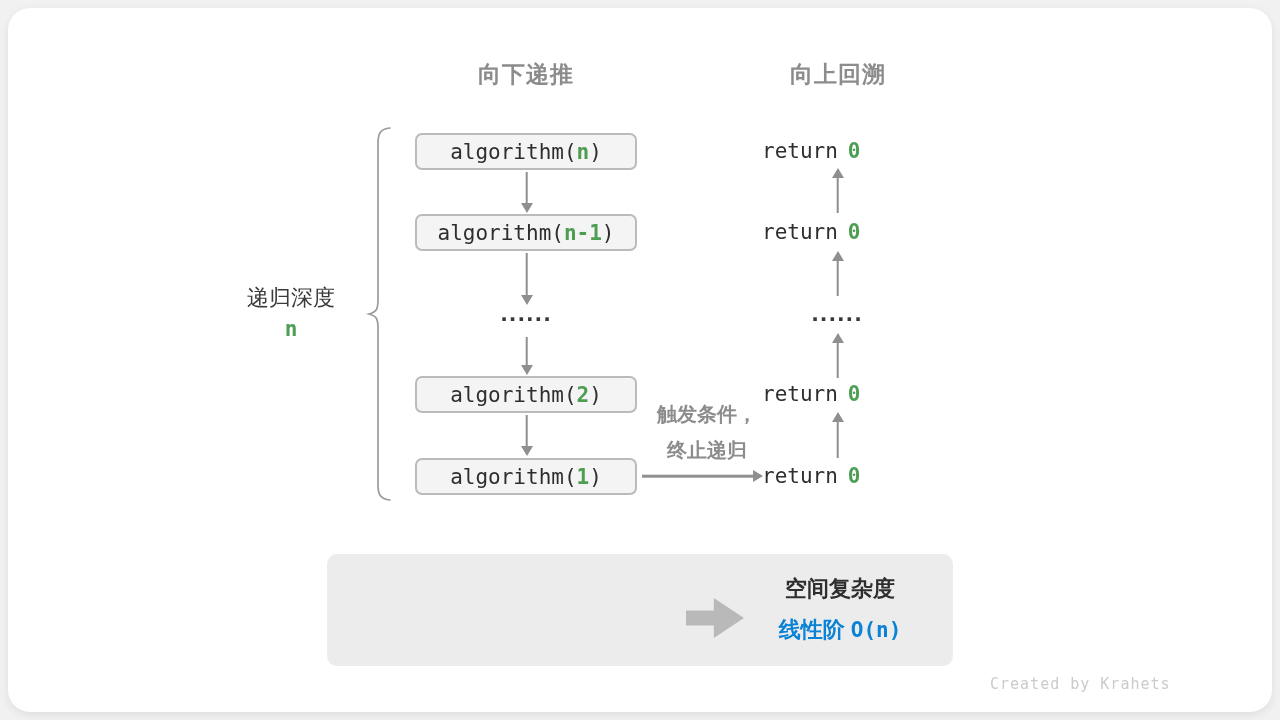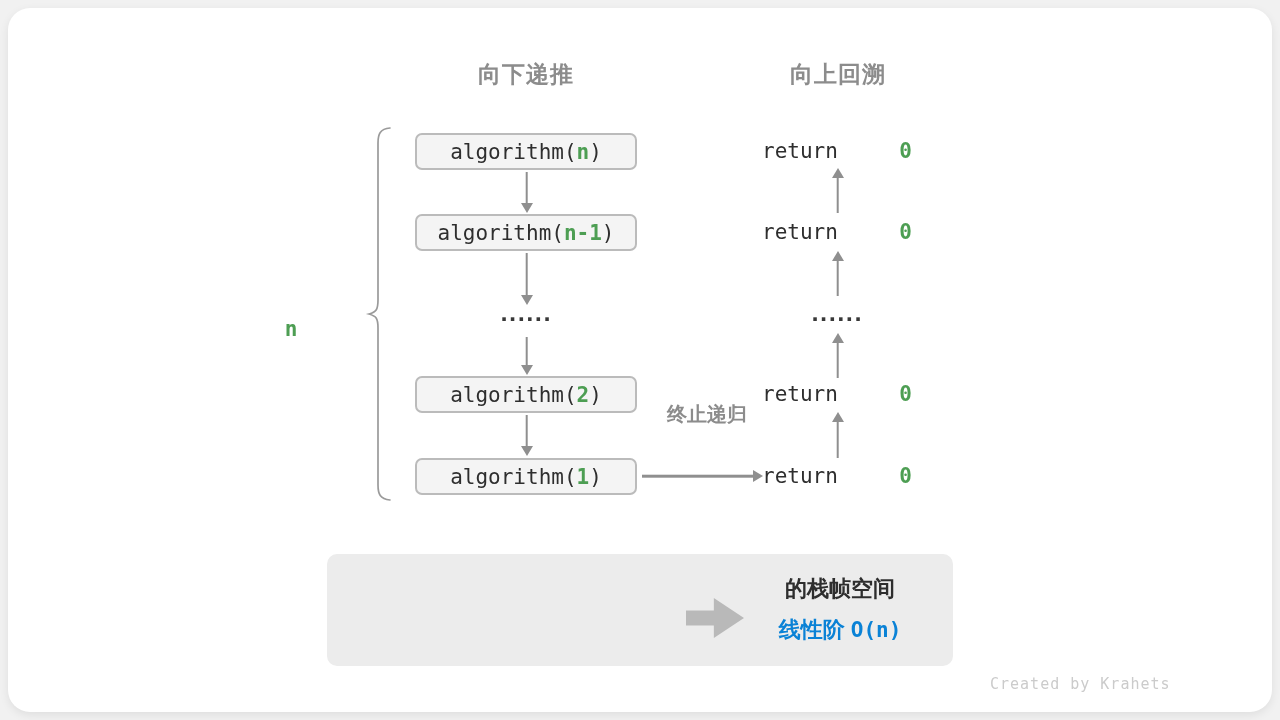--- a/index.html
+++ b/index.html
@@ -36,21 +36,21 @@
   }
   .box-1 { top: 133px; }
   .box-2 { top: 214px; }
   .box-3 { top: 376px; }
   .box-4 { top: 458px; }
 
   .ret-row {
     position: absolute; left: 762px; width: 150px; height: 26px;
     text-align: center; font-family: "DejaVu Sans Mono", monospace;
     font-size: 21px; color: #2e2e2e; font-weight: 500;
-    display: flex; align-items: center; justify-content: space-between; gap: 10px;
+    display: flex; align-items: center; justify-content: flex-start; gap: 10px;
   }
   .ret-1 { top: 138px; }
   .ret-2 { top: 219px; }
   .ret-3 { top: 381px; }
   .ret-4 { top: 463px; }
 
   .dots {
     position: absolute; width: 70px; height: 26px;
     display: flex; align-items: center; justify-content: center;
     font-family: "DejaVu Sans", sans-serif; font-weight: 800;
@@ -156,20 +156,21 @@
   <div class="card"></div>
 
   <div class="hdr hdr-left">向下递推</div>
   <div class="hdr hdr-right">向上回溯</div>
 
   <div class="brace-wrap">
     <svg width="36" height="380" viewBox="0 0 36 380">
       <path d="M30,4 C20,5 18,10 18,19 L18,176 C18,186 16,188 9,190 C16,192 18,194 18,204 L18,361 C18,370 20,375 30,376" fill="none" stroke="#9a9a9a" stroke-width="1.7" stroke-linecap="round"></path>
     </svg>
   </div>
+  <div class="depth-label">递归深度</div>
   <div class="depth-n green">n</div>
 
   <div class="callbox box-1">
       <span>algorithm(</span>
       <span class="green">n</span>
       <span>)</span>
     </div>
   <div class="callbox box-2">
       <span>algorithm(</span>
       <span class="green">n-1</span>
@@ -243,24 +244,25 @@
   <div class="arrow-v arrow-up u4">
       <div class="shaft"></div>
       <div class="head"></div>
     </div>
 
   <div class="arrow-right">
       <div class="shaft"></div>
       <div class="head"></div>
     </div>
   <div class="note">
+    <div>触发条件，</div>
     <div>终止递归</div>
   </div>
 
   <div class="summary-box"></div>
   <div class="big-arrow"></div>
   <div class="sum-right">
-    <div class="title">的栈帧空间</div>
+    <div class="title">空间复杂度</div>
     <div class="result blue"><span>线性阶</span><span class="sp"></span>&nbsp;<span class="mono">O(</span><span class="mono">n</span><span class="mono">)</span></div>
   </div>
 
   <div class="credit">Created by Krahets</div>
 </div>
 
 </body></html>

